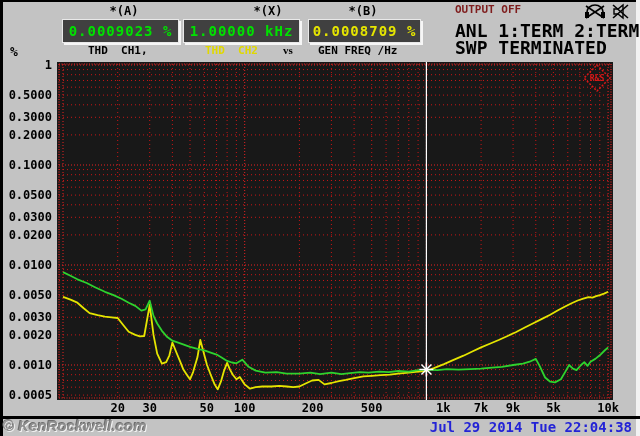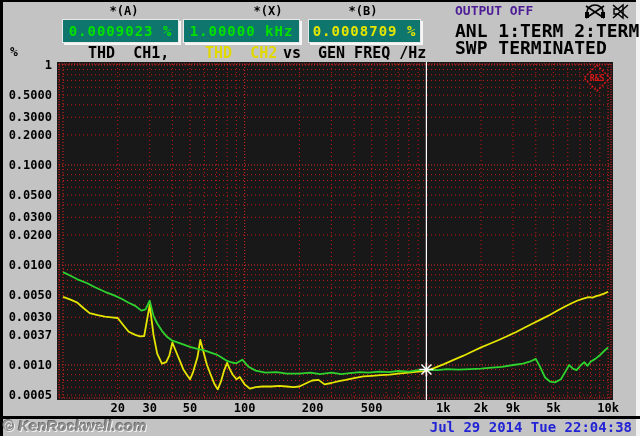--- a/index.html
+++ b/index.html
@@ -1,24 +1,24 @@
 <!DOCTYPE html>
 <html><head>
 <meta charset="utf-8">
 <style>
   html,body{margin:0;padding:0;}
   body{width:640px;height:436px;position:relative;background:#c3c3c3;
        font-family:"DejaVu Sans Mono","Liberation Mono",monospace;overflow:hidden;}
   .abs{position:absolute;}
   .mono{font-family:"DejaVu Sans Mono","Liberation Mono",monospace;font-weight:bold;white-space:pre;}
   .hdr-label{font-size:12px;color:#000;text-align:center;width:80px;}
-  .val-box{height:22px;background:#0f766e;border:1px solid #e9e9e9;
+  .val-box{height:22px;background:#404040;border:1px solid #e9e9e9;
            box-shadow:2px 2px 0 0 #f6f6f6;display:flex;align-items:center;justify-content:center;
            font-size:14px;letter-spacing:1px;}
-  .row2{font-size:15px;color:#000;}
+  .row2{font-size:11px;color:#000;}
   .status{font-size:18px;color:#000;}
   .ytick{position:absolute;left:2px;width:50px;height:14px;font-size:12px;font-weight:bold;
          text-align:right;color:#000;font-family:"DejaVu Sans Mono",monospace;white-space:pre;}
   .xtick{position:absolute;top:401px;width:48px;height:14px;font-size:12px;font-weight:bold;
          text-align:center;color:#000;font-family:"DejaVu Sans Mono",monospace;white-space:pre;}
   .edge{background:#000;}
   .watermark{font-family:"Liberation Sans","DejaVu Sans",sans-serif;font-weight:bold;font-style:italic;
              font-size:15px;color:#8f8f8f;text-shadow:1px 1px 0 #f2f2f2,-1px -1px 0 #6e6e6e;}
   .timestamp{font-size:14px;color:#2323d6;letter-spacing:0px;}
 </style>
@@ -30,41 +30,41 @@
 <div class="abs" style="right:0;top:0;width:4px;height:436px;background:#f2f2f2;"></div>
 
 <div class="abs mono hdr-label" style="left:84px;top:4px;">*(A)</div>
 <div class="abs mono hdr-label" style="left:228px;top:4px;">*(X)</div>
 <div class="abs mono hdr-label" style="left:323px;top:4px;">*(B)</div>
 
 <div class="abs mono val-box" style="left:62px;top:19px;width:115px;color:#00e100;">0.0009023 %</div>
 <div class="abs mono val-box" style="left:183px;top:19px;width:115px;color:#00e100;">1.00000 kHz</div>
 <div class="abs mono val-box" style="left:308px;top:19px;width:111px;color:#e5e500;">0.0008709 %</div>
 
-<div class="abs mono" style="left:455px;top:3px;font-size:13px;color:#4c1d95;">OUTPUT OFF</div>
+<div class="abs mono" style="left:455px;top:3px;font-size:11px;color:#7f1d1d;">OUTPUT OFF</div>
 <div class="abs mono status" style="left:455px;top:20px;">ANL 1:TERM 2:TERM</div>
 <div class="abs mono status" style="left:455px;top:37px;">SWP TERMINATED</div>
 
 <svg class="abs" style="left:584px;top:3px;" width="23" height="17" viewBox="0 0 23 17">
   <path d="M3,13 L3,9 A8,7 0 0 1 19,9 L19,13" fill="none" stroke="#000" stroke-width="1.6"></path>
   <rect x="1" y="9" width="4" height="6" fill="#000"></rect>
   <rect x="17" y="9" width="4" height="6" fill="#000"></rect>
   <line x1="2" y1="3" x2="20" y2="15" stroke="#000" stroke-width="1.6"></line>
   <line x1="20" y1="3" x2="2" y2="15" stroke="#000" stroke-width="1.6"></line>
 </svg>
 <svg class="abs" style="left:611px;top:3px;" width="20" height="17" viewBox="0 0 20 17">
   <polygon points="3,6 7,6 12,2 12,15 7,11 3,11" fill="none" stroke="#000" stroke-width="1.4"></polygon>
   <line x1="2" y1="2" x2="17" y2="15" stroke="#000" stroke-width="1.6"></line>
   <line x1="17" y1="2" x2="2" y2="15" stroke="#000" stroke-width="1.6"></line>
 </svg>
 
 <div class="abs mono" style="left:10px;top:44px;font-size:13px;color:#000;">%</div>
 <div class="abs mono row2" style="left:88px;top:44px;">THD  CH1,</div>
 <div class="abs mono row2" style="left:205px;top:44px;color:#e0d800;">THD  CH2</div>
-<div class="abs mono row2" style="left:283px;top:44px;">vs</div>
+<div class="abs mono row2" style="left:283px;top:44px;font-family:Liberation Serif, serif;">vs</div>
 <div class="abs mono row2" style="left:318px;top:44px;">GEN FREQ /Hz</div>
 
 <div class="abs" style="left:57px;top:62px;width:556px;height:338px;background:#181818;">
   <svg id="plot-svg" width="556" height="338" viewBox="0 0 556 338">
       <line x1="6" y1="2" x2="6" y2="336" stroke="#e62222" stroke-width="1" stroke-dasharray="1 2"></line>
       <line x1="60.69715021214538" y1="2" x2="60.69715021214538" y2="336" stroke="#c81616" stroke-width="1" stroke-dasharray="1 3"></line>
       <line x1="92.69293198256265" y1="2" x2="92.69293198256265" y2="336" stroke="#c81616" stroke-width="1" stroke-dasharray="1 3"></line>
       <line x1="115.39430042429076" y1="2" x2="115.39430042429076" y2="336" stroke="#c81616" stroke-width="1" stroke-dasharray="1 3"></line>
       <line x1="133.00284978785461" y1="2" x2="133.00284978785461" y2="336" stroke="#c81616" stroke-width="1" stroke-dasharray="1 3"></line>
       <line x1="147.39008219470804" y1="2" x2="147.39008219470804" y2="336" stroke="#c81616" stroke-width="1" stroke-dasharray="1 3"></line>
@@ -149,34 +149,34 @@
     <div class="ytick" style="top: 88.103px;">0.5000</div>
     <div class="ytick" style="top: 110.288px;">0.3000</div>
     <div class="ytick" style="top: 127.897px;">0.2000</div>
     <div class="ytick" style="top: 158px;">0.1000</div>
     <div class="ytick" style="top: 188.103px;">0.0500</div>
     <div class="ytick" style="top: 210.288px;">0.0300</div>
     <div class="ytick" style="top: 227.897px;">0.0200</div>
     <div class="ytick" style="top: 258px;">0.0100</div>
     <div class="ytick" style="top: 288.103px;">0.0050</div>
     <div class="ytick" style="top: 310.288px;">0.0030</div>
-    <div class="ytick" style="top: 327.897px;">0.0037</div>
+    <div class="ytick" style="top: 327.897px;">0.0020</div>
     <div class="ytick" style="top: 358px;">0.0010</div>
     <div class="ytick" style="top: 388.103px;">0.0005</div>
   </div>
 <div id="x-axis-labels">
     <div class="xtick" style="left: 39px; margin-top: 45px;">10</div>
     <div class="xtick" style="left: 93.6972px;">20</div>
     <div class="xtick" style="left: 125.693px;">30</div>
-    <div class="xtick" style="left: 166.003px;">50</div>
+    <div class="xtick" style="left: 166.003px; text-align: right;">50</div>
     <div class="xtick" style="left: 220.7px;">100</div>
     <div class="xtick" style="left: 275.397px; text-align: right;">200</div>
     <div class="xtick" style="left: 347.703px;">500</div>
     <div class="xtick" style="left: 402.4px; text-align: right;">1k</div>
-    <div class="xtick" style="left: 457.097px;">2k</div>
+    <div class="xtick" style="left: 457.097px;">7k</div>
     <div class="xtick" style="left: 489.093px;">9k</div>
     <div class="xtick" style="left: 529.403px;">5k</div>
     <div class="xtick" style="left: 584.1px;">10k</div>
   </div>
 
 <div class="abs edge" style="left:0;top:416px;width:640px;height:3px;"></div>
 <div class="abs watermark" style="left:3px;top:417px;">© KenRockwell.com</div>
 <div class="abs mono timestamp" style="right:8px;top:419px;">Jul 29 2014 Tue 22:04:38</div>
 
 </body></html>

